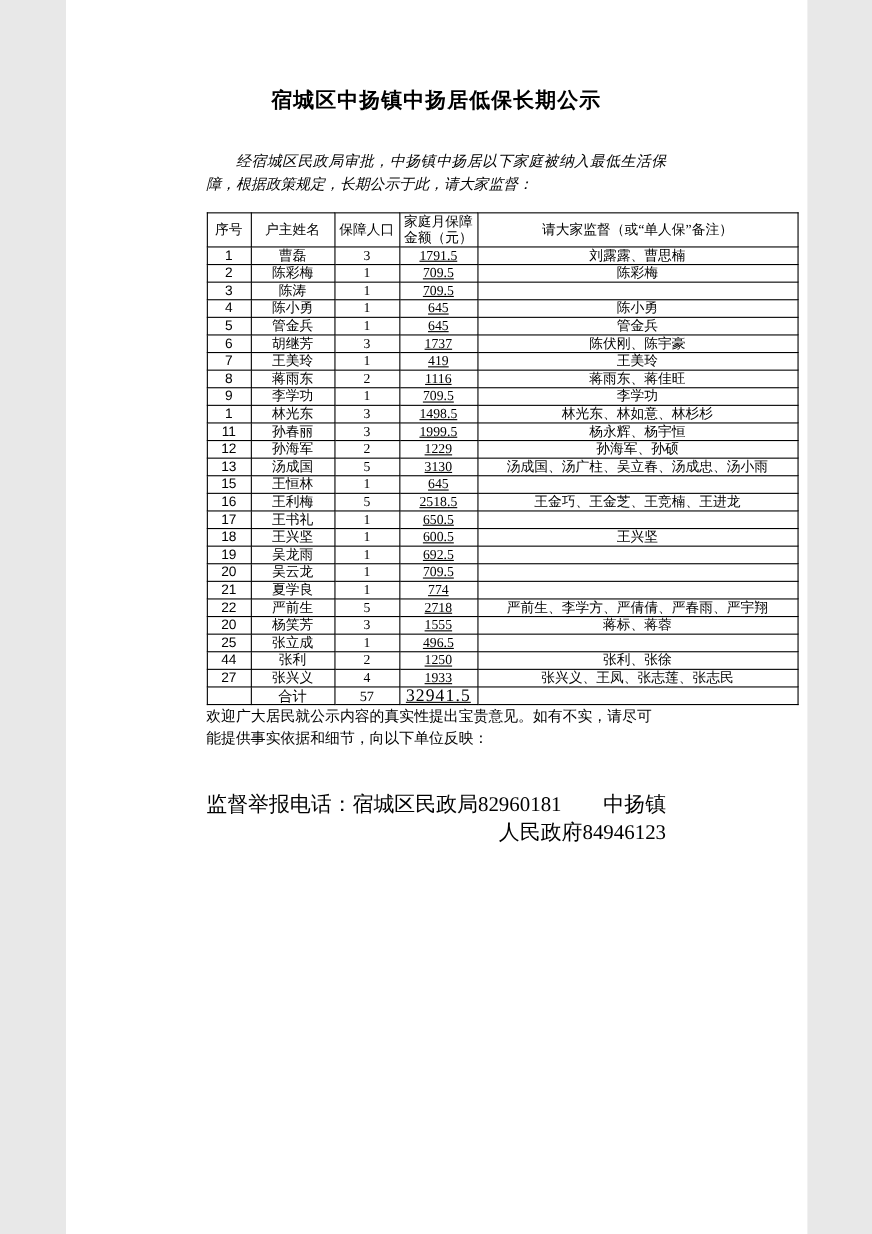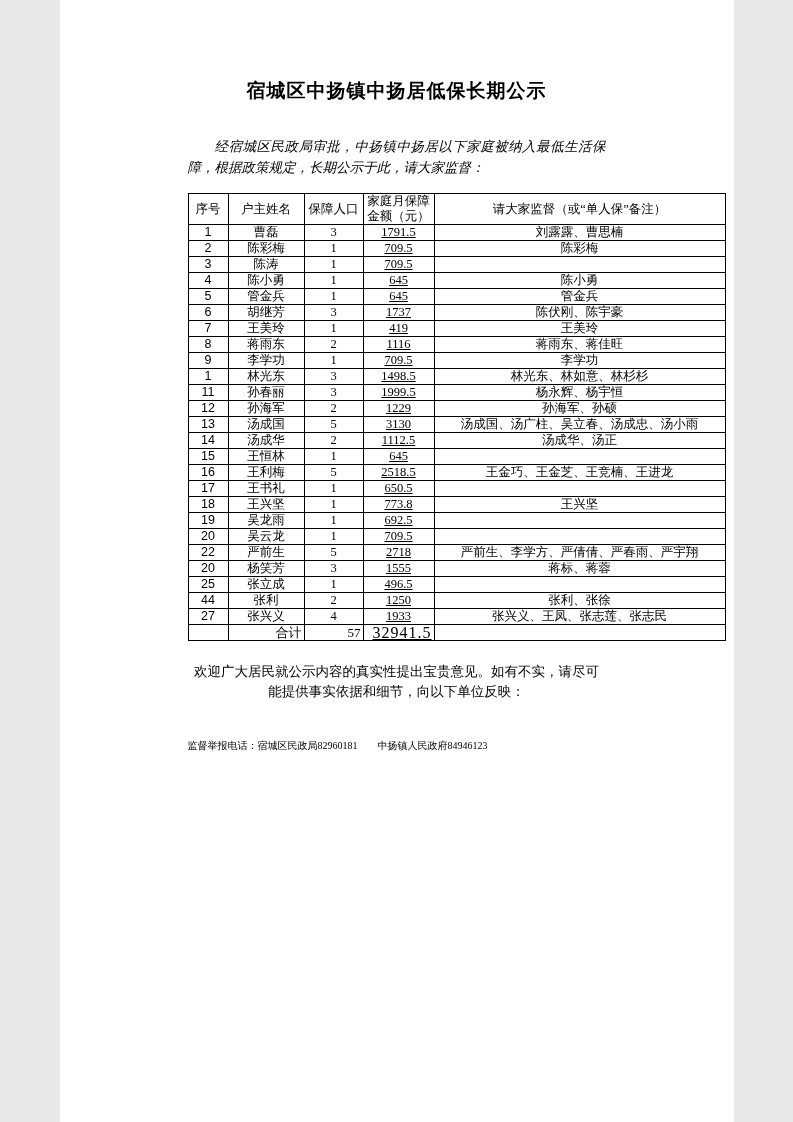--- a/index.html
+++ b/index.html
@@ -45,32 +45,31 @@
   }
   table.benefits thead th {
     font-weight: normal;
     height: 31px;
     line-height: 15px;
     white-space: pre-line;
   }
   table.benefits tbody td { height: 16px; line-height: 15px; }
   .col-index { font-family: "Liberation Sans", "DejaVu Sans", sans-serif; font-size: 11.5px; }
   .col-amount { font-size: 11.5px; font-family: "Liberation Serif", "DejaVu Serif", serif; text-decoration: underline; }
-  tr.total-row td { height: 62px; font-size: 13px; text-align: right; }
+  tr.total-row td { height: 62px; font-size: 13px; }
   tr.total-row td.col-amount { font-size: 16px; letter-spacing: 1px; }
   .feedback {
-    margin-top: 21px;
     font-size: 13.5px;
     line-height: 20px;
-    text-align: center;
+    text-align: left;
   }
   .contact {
     margin-top: 37px;
-    font-size: 10px;
-    text-align: left;
+    font-size: 19px;
+    text-align: right;
   }
 </style>
 </head>
 <body>
 
 <div class="page">
 
   <h1 class="doc-title">宿城区中扬镇中扬居低保长期公示</h1>
 
   <p class="intro">经宿城区民政局审批，中扬镇中扬居以下家庭被纳入最低生活保障，根据政策规定，长期公示于此，请大家监督：</p>
@@ -179,27 +178,20 @@
           <td class="col-members">孙海军、孙硕</td>
         </tr>
         <tr>
           <td class="col-index">13</td>
           <td class="col-name">汤成国</td>
           <td class="col-pop">5</td>
           <td class="col-amount">3130</td>
           <td class="col-members">汤成国、汤广柱、吴立春、汤成忠、汤小雨</td>
         </tr>
         <tr>
-          <td class="col-index">14</td>
-          <td class="col-name">汤成华</td>
-          <td class="col-pop">2</td>
-          <td class="col-amount">1112.5</td>
-          <td class="col-members">汤成华、汤正</td>
-        </tr>
-        <tr>
           <td class="col-index">15</td>
           <td class="col-name">王恒林</td>
           <td class="col-pop">1</td>
           <td class="col-amount">645</td>
           <td class="col-members"></td>
         </tr>
         <tr>
           <td class="col-index">16</td>
           <td class="col-name">王利梅</td>
           <td class="col-pop">5</td>
@@ -210,35 +202,42 @@
           <td class="col-index">17</td>
           <td class="col-name">王书礼</td>
           <td class="col-pop">1</td>
           <td class="col-amount">650.5</td>
           <td class="col-members"></td>
         </tr>
         <tr>
           <td class="col-index">18</td>
           <td class="col-name">王兴坚</td>
           <td class="col-pop">1</td>
-          <td class="col-amount">773.8</td>
+          <td class="col-amount">600.5</td>
           <td class="col-members">王兴坚</td>
         </tr>
         <tr>
           <td class="col-index">19</td>
           <td class="col-name">吴龙雨</td>
           <td class="col-pop">1</td>
           <td class="col-amount">692.5</td>
           <td class="col-members"></td>
         </tr>
         <tr>
           <td class="col-index">20</td>
           <td class="col-name">吴云龙</td>
           <td class="col-pop">1</td>
           <td class="col-amount">709.5</td>
+          <td class="col-members"></td>
+        </tr>
+        <tr>
+          <td class="col-index">21</td>
+          <td class="col-name">夏学良</td>
+          <td class="col-pop">1</td>
+          <td class="col-amount">774</td>
           <td class="col-members"></td>
         </tr>
         <tr>
           <td class="col-index">22</td>
           <td class="col-name">严前生</td>
           <td class="col-pop">5</td>
           <td class="col-amount">2718</td>
           <td class="col-members">严前生、李学方、严倩倩、严春雨、严宇翔</td>
         </tr>
         <tr>

